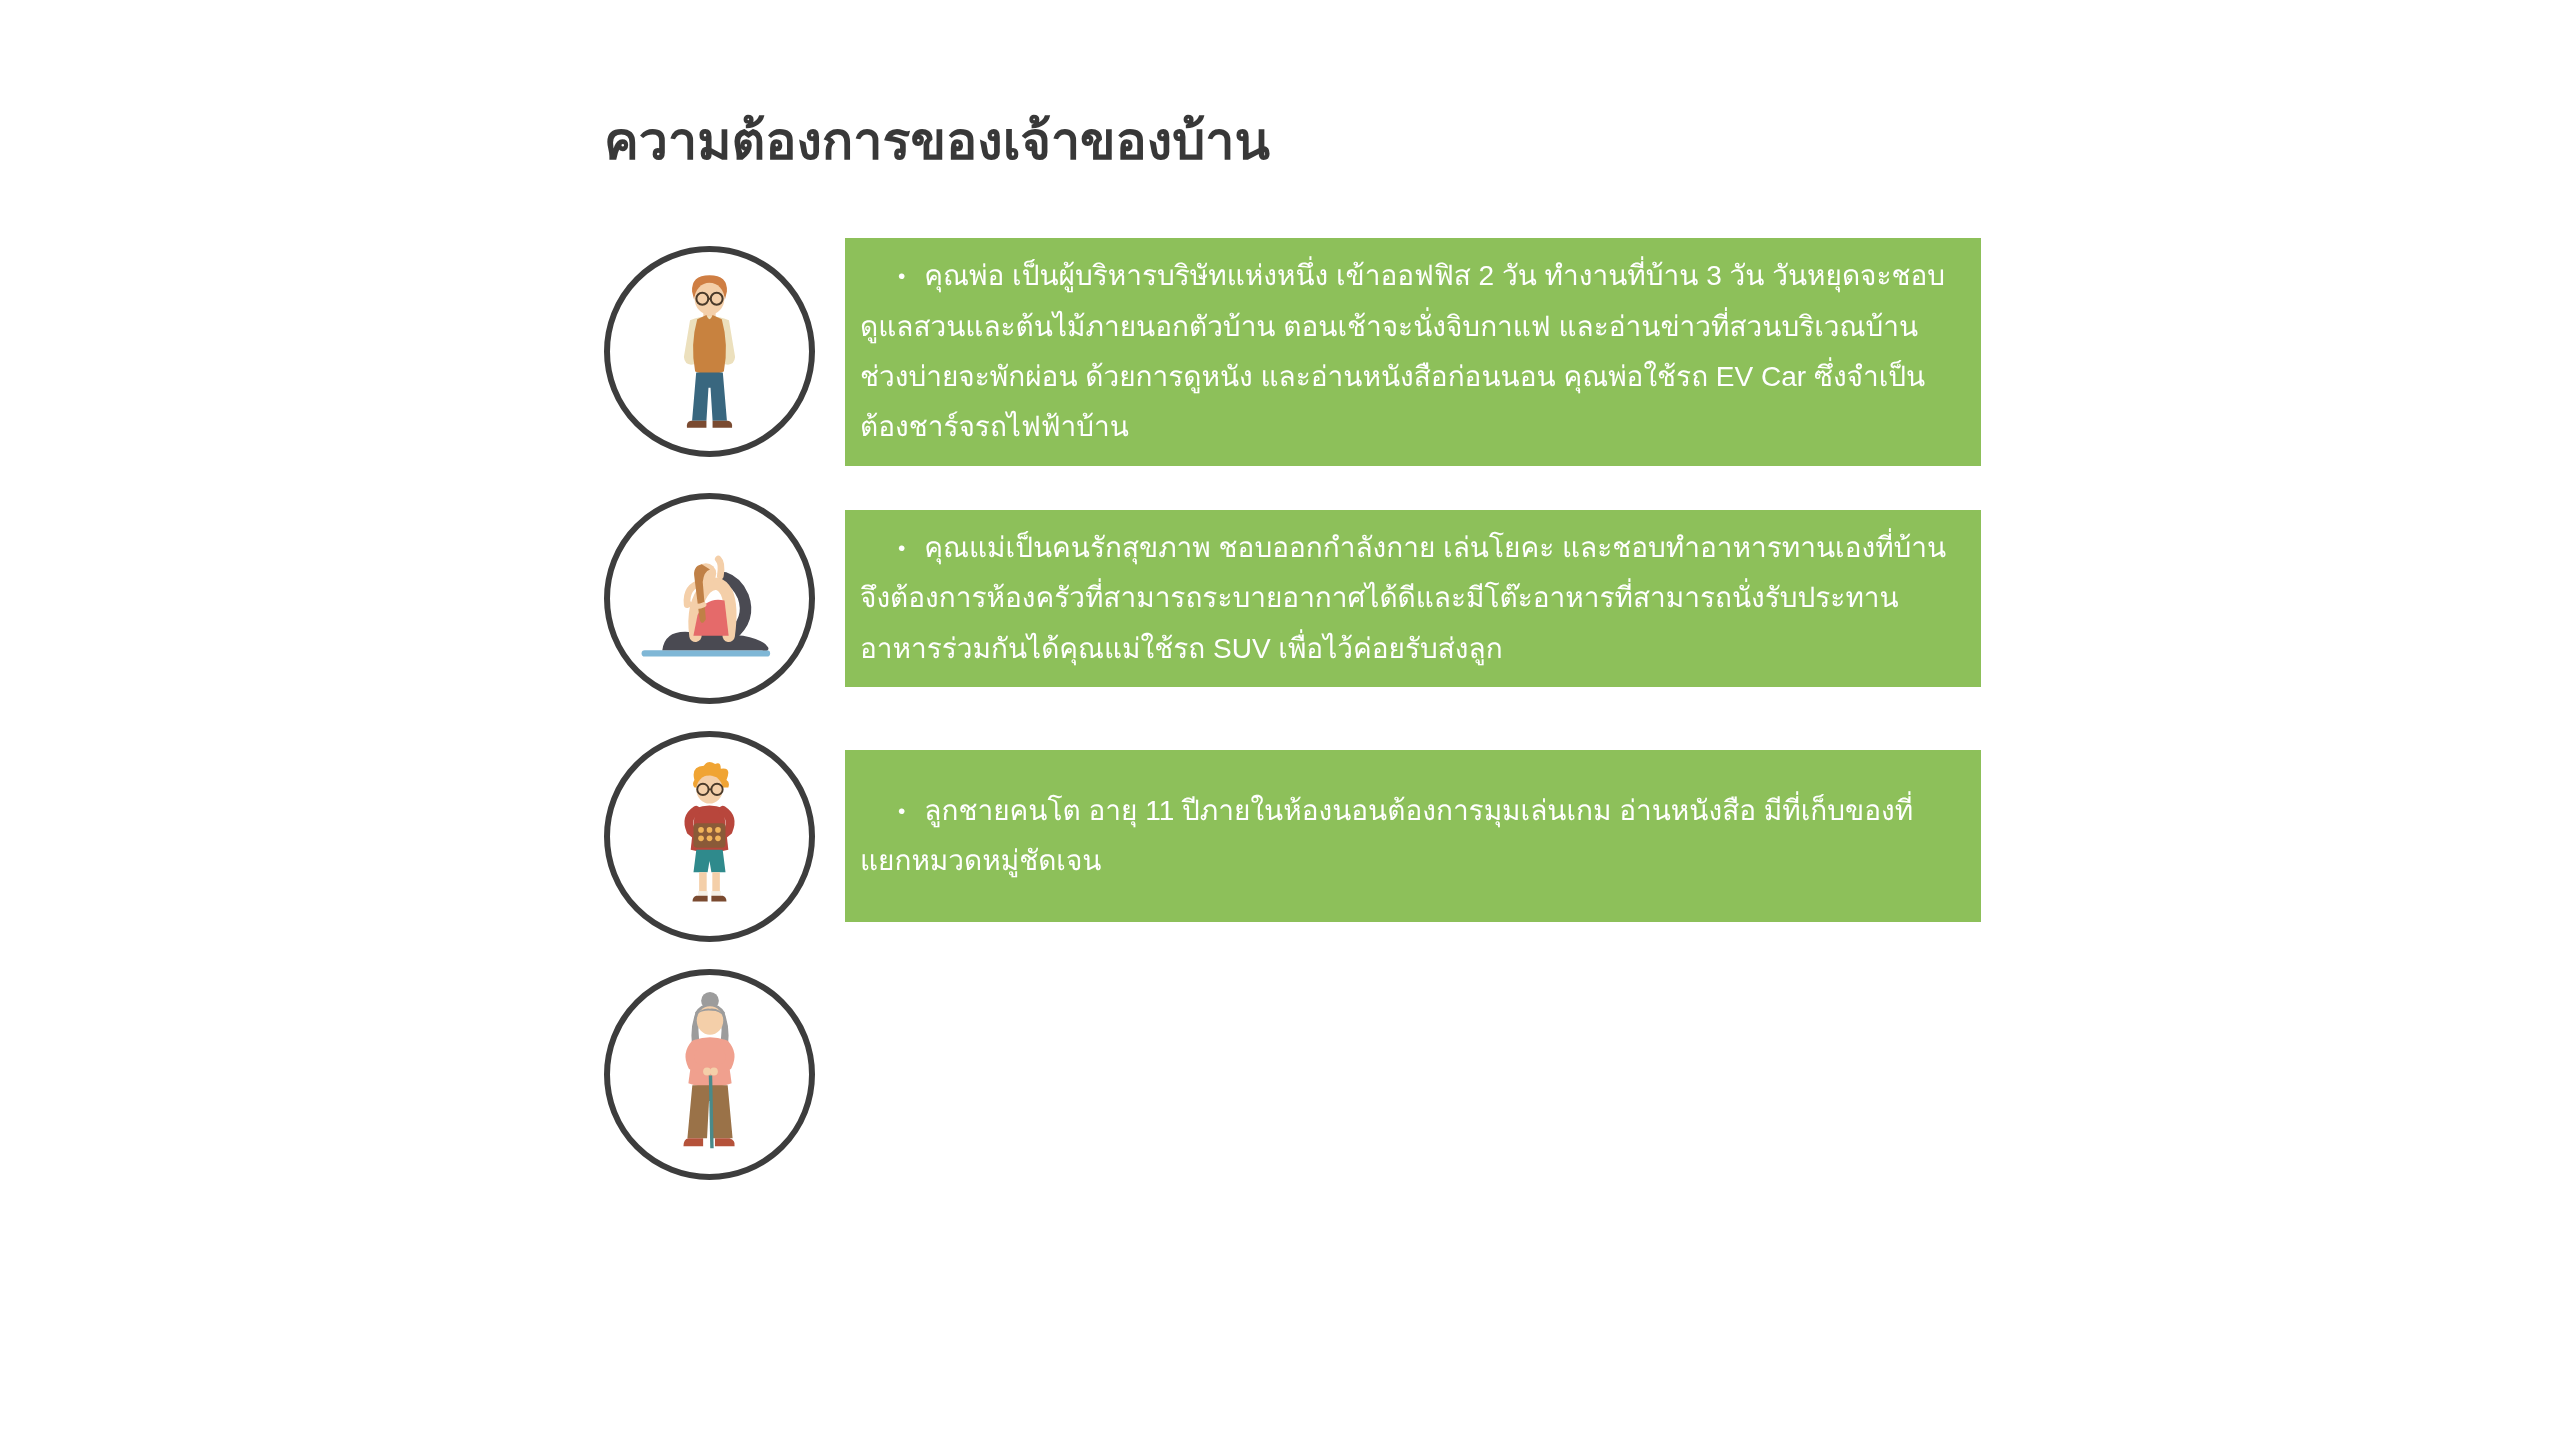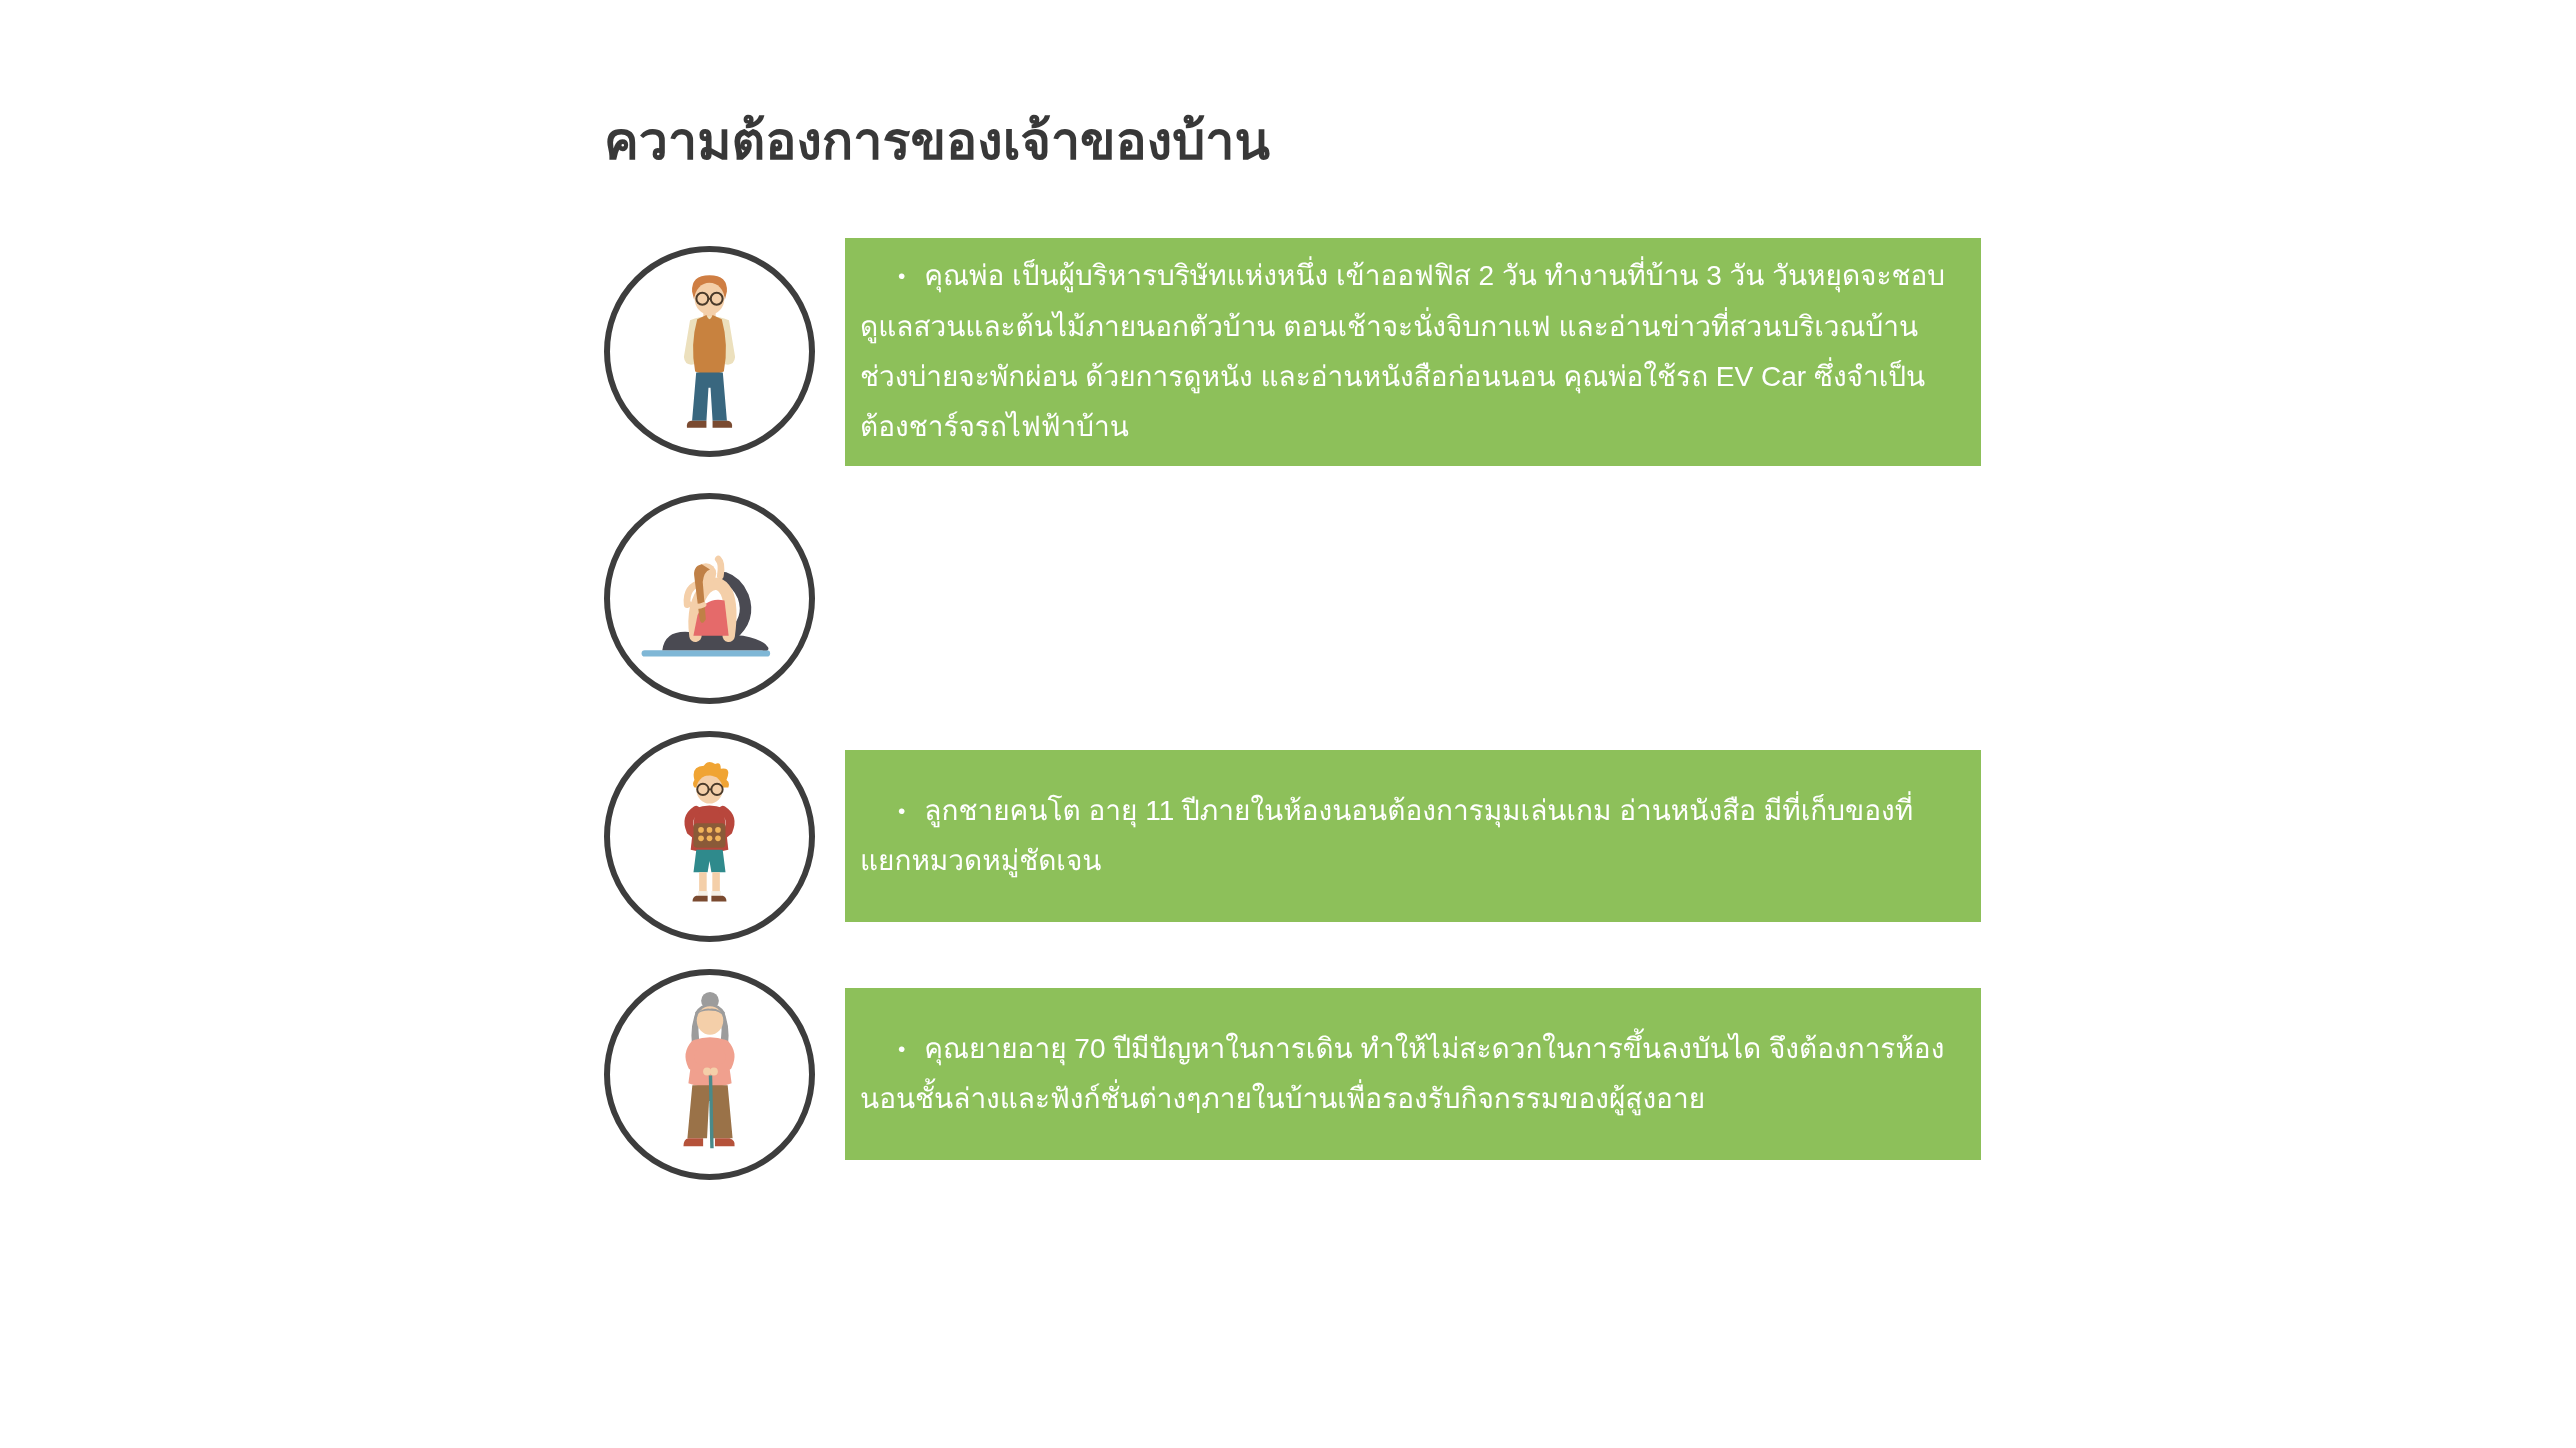--- a/index.html
+++ b/index.html
@@ -99,20 +99,23 @@
             <path d="M100 104 Q120 88 112 66 Q106 52 94 48" fill="none" stroke="#4a4a52" stroke-width="11" stroke-linecap="round"></path>
             <path d="M66 104 Q62 74 76 58 Q88 48 96 62 Q102 76 98 104" fill="none" stroke="#f4cfa9" stroke-width="12" stroke-linecap="round"></path>
             <path d="M68 84 Q76 66 94 70 L98 104 L64 104 Z" fill="#e56a6a"></path>
             <path d="M73 52 Q56 56 58 74" fill="none" stroke="#f4cfa9" stroke-width="6.5" stroke-linecap="round"></path>
             <path d="M90 46 Q92 34 88 30" fill="none" stroke="#f4cfa9" stroke-width="6.5" stroke-linecap="round"></path>
             <circle cx="76" cy="44" r="10" fill="#f4cfa9"></circle>
             <path d="M72 35 Q63 37 65 48 L70 88 Q72 95 76 88 L73 52 Q74 42 80 40 Z" fill="#c08046"></path>
             <path d="M58 72 Q66 78 74 74" fill="none" stroke="#f4cfa9" stroke-width="5" stroke-linecap="round"></path>
           </svg>
         </div>
+        <div class="bubble">
+          <p><span class="bullet">•</span><span>คุณแม่เป็นคนรักสุขภาพ ชอบออกกำลังกาย เล่นโยคะ และชอบทำอาหารทานเองที่บ้าน จึงต้องการห้องครัวที่สามารถระบายอากาศได้ดีและมีโต๊ะอาหารที่สามารถนั่งรับประทานอาหารร่วมกันได้คุณแม่ใช้รถ SUV เพื่อไว้ค่อยรับส่งลูก</span></p>
+        </div>
       </div>
 
       <div class="row">
         <div class="avatar">
           <svg width="113" height="154" viewBox="0 0 120 163">
             <path d="M44 22 Q40 8 54 7 Q58 0 66 5 Q72 2 72 10 Q84 8 78 22 Q82 24 80 30 L44 30 Q41 26 44 22 Z" fill="#f0a433"></path>
             <ellipse cx="60" cy="32" rx="14" ry="15" fill="#f4cfa9"></ellipse>
             <path d="M45 22 Q52 16 62 17 Q72 16 76 24 Q73 19 64 18 Q53 15 45 22 Z" fill="#f0a433"></path>
             <circle cx="53" cy="32" r="6" fill="none" stroke="#4a3a2a" stroke-width="2"></circle>
             <circle cx="68" cy="32" r="6" fill="none" stroke="#4a3a2a" stroke-width="2"></circle>
@@ -154,21 +157,18 @@
             <path d="M45 54 Q36 64 42 76 L55 82" fill="none" stroke="#f0a08e" stroke-width="9" stroke-linecap="round"></path>
             <path d="M75 54 Q84 64 78 76 L65 82" fill="none" stroke="#f0a08e" stroke-width="9" stroke-linecap="round"></path>
             <circle cx="57" cy="82" r="4" fill="#f4cfa9"></circle>
             <circle cx="64" cy="82" r="4" fill="#f4cfa9"></circle>
             <path d="M42 96 L78 96 L83 150 L63 150 L61 112 L59 112 L57 150 L37 150 Z" fill="#9a7248"></path>
             <line x1="60.5" y1="86" x2="62" y2="160" stroke="#4a8a8a" stroke-width="3.5"></line>
             <path d="M38 150 L53 150 L53 158 L33 158 Q33 151 38 150 Z" fill="#b5523a"></path>
             <path d="M65 150 L80 150 Q86 152 85 158 L65 158 Z" fill="#b5523a"></path>
           </svg>
         </div>
-        <div class="bubble">
-          <p><span class="bullet">•</span><span>คุณยายอายุ 70 ปีมีปัญหาในการเดิน ทำให้ไม่สะดวกในการขึ้นลงบันได จึงต้องการห้องนอนชั้นล่างและฟังก์ชั่นต่างๆภายในบ้านเพื่อรองรับกิจกรรมของผู้สูงอาย</span></p>
-        </div>
       </div>
 
     </div>
   </div>
 </div>
 
 
 </body></html>

